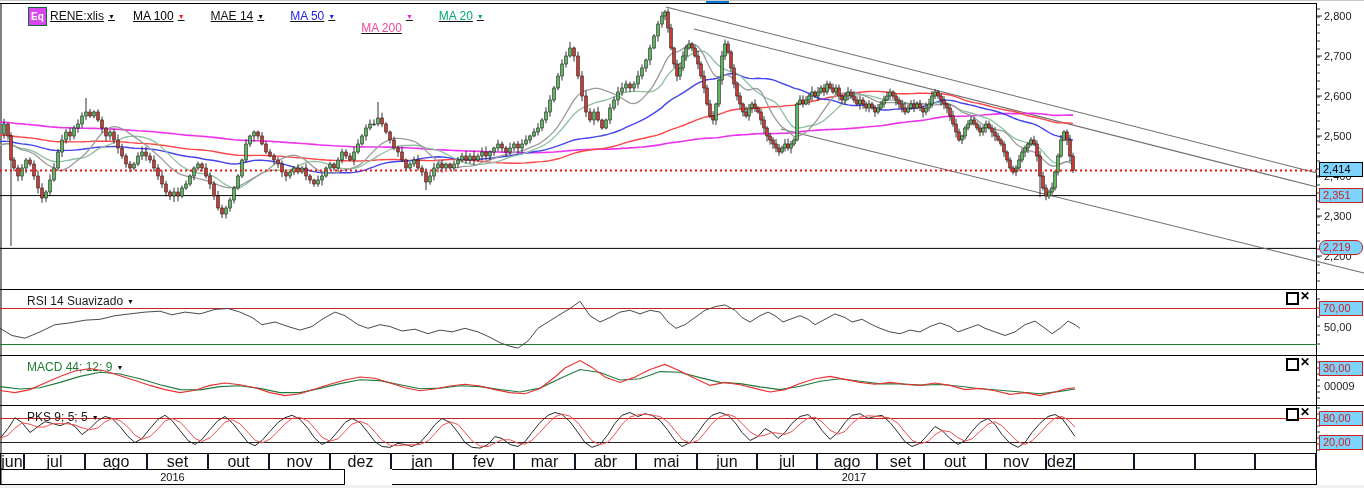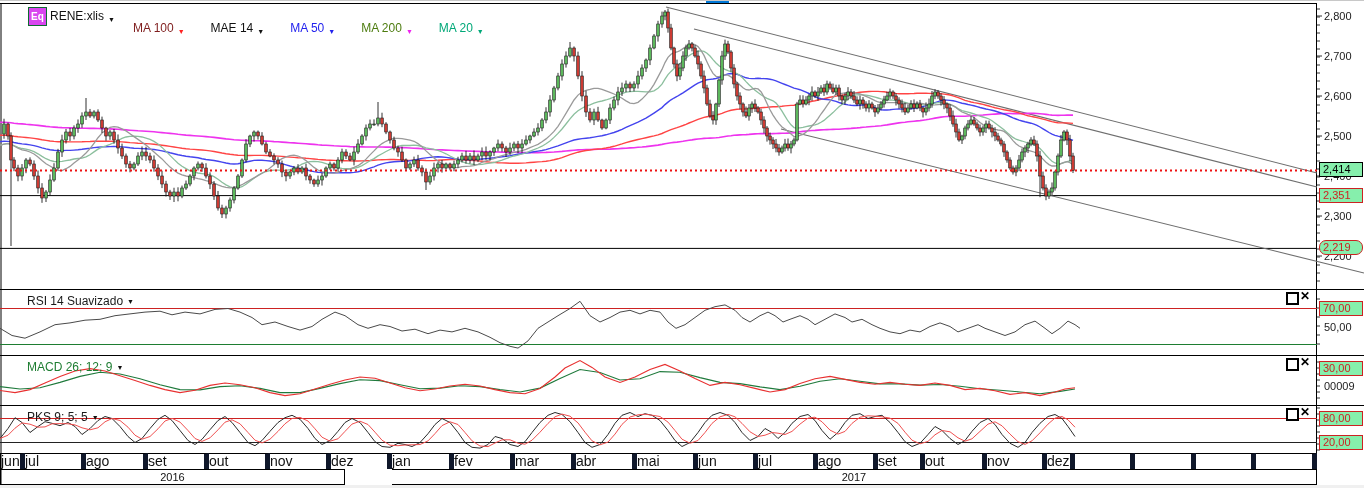--- a/index.html
+++ b/index.html
@@ -3,35 +3,35 @@
 <meta charset="utf-8">
 <style>
   html,body{margin:0;padding:0;background:#e8e8e8;}
   #app{position:relative;width:1364px;height:488px;background:#ffffff;
        font-family:"Liberation Sans",sans-serif;overflow:hidden;
        border-top:1px solid #c8c8c8;box-sizing:border-box;}
   .abs{position:absolute;}
   svg{position:absolute;left:0;top:0;}
   .lbl{position:absolute;font-size:11px;color:#1a1a1a;white-space:nowrap;line-height:13px;}
   .pricebox{position:absolute;left:1319px;width:39px;height:13px;line-height:13px;
-            font-size:11px;padding:0 0 0 3px;background:#86efac;border:1px solid #cc2222;
+            font-size:11px;padding:0 0 0 3px;background:#7dd3fc;border:1px solid #cc2222;
             color:#cc2222;}
   #header{position:absolute;left:28px;top:6px;height:18px;display:flex;align-items:center;
           font-size:12px;color:#111;}
   #badge{display:inline-block;width:17px;height:17px;background:#d946ef;border:1px solid #0d6b2f;
          color:#fff;font-size:10px;font-weight:bold;text-align:center;line-height:17px;
          margin-right:3px;}
-  .hitem{display:inline-flex;align-items:flex-end;margin-right:26px;cursor:pointer;}
+  .hitem{display:inline-flex;align-items:center;margin-right:26px;cursor:pointer;text-decoration:underline;}
   .caret{font-size:7px;margin-left:4px;}
   .pheader{position:absolute;font-size:12px;display:flex;align-items:center;text-align:right;}
   .winbtn{position:absolute;width:9px;height:9px;}
   .maxbtn{border:2px solid #000;background:#fff;}
   .closebtn{font-size:12px;font-weight:bold;color:#000;line-height:9px;width:11px;height:11px;}
-  .mcell{position:absolute;border-right:5px solid #0f172a;font-size:14px;color:#111;
-         text-align:left;line-height:15px;box-sizing:border-box;}
+  .mcell{position:absolute;border-right:2px solid #0f172a;font-size:16px;color:#111;
+         text-align:center;line-height:15px;box-sizing:border-box;}
   .ycell{position:absolute;border-right:1px solid #000;font-size:11px;color:#111;
          text-align:center;line-height:14px;box-sizing:border-box;}
 </style>
 </head>
 <body>
 
 <div id="app">
   <svg id="plot" width="1364" height="488">
       <line x1="1" y1="2" x2="1" y2="483" stroke="#000" stroke-width="1"></line>
       <line x1="0" y1="2.5" x2="1317" y2="2.5" stroke="#000" stroke-width="1"></line>
@@ -733,49 +733,49 @@
   <div class="abs" id="artifact" style="left:706px;top:0;width:23px;height:2px;background:#0078d7;"></div>
 
   <div id="header">
     <span id="badge">Eq</span>
     <span class="hitem" style="margin-right:18px;">
       <span>RENE:xlis</span>
       <span class="caret" style="color:#111;">▼</span>
     </span>
     <span id="legend" style="display:inline-flex;">
         <span class="hitem">
-          <span style="color: #7f1d1d;">MA 100</span>
+          <span style="color: #000000;">MA 100</span>
           <span class="caret" style="color: rgb(255, 34, 34);">▼</span>
         </span>
         <span class="hitem">
           <span style="color: rgb(17, 17, 17);">MAE 14</span>
           <span class="caret" style="color: rgb(17, 17, 17);">▼</span>
         </span>
         <span class="hitem">
           <span style="color: rgb(34, 34, 238);">MA 50</span>
           <span class="caret" style="color: rgb(34, 34, 238);">▼</span>
         </span>
         <span class="hitem">
-          <span style="color: #4d7c0f; margin-top: 24px;">MA 200</span>
+          <span style="color: #ec4899; margin-top: 24px;">MA 200</span>
           <span class="caret" style="color: rgb(238, 34, 238);">▼</span>
         </span>
         <span class="hitem">
           <span style="color: rgb(0, 168, 120);">MA 20</span>
           <span class="caret" style="color: rgb(0, 168, 120);">▼</span>
         </span>
       </span>
   </div>
 
   <div id="panel-headers">
       <div class="pheader" style="left: 27px; top: 293px; color: rgb(26, 26, 26);">
         <span>RSI 14 Suavizado</span>
         <span class="caret" style="color: rgb(17, 17, 17);">▼</span>
       </div>
       <div class="pheader" style="left: 27px; top: 359px; color: rgb(30, 125, 50);">
-        <span>MACD 26; 12; 9</span>
+        <span>MACD 44; 12; 9</span>
         <span class="caret" style="color: rgb(17, 17, 17);">▼</span>
       </div>
       <div class="pheader" style="left: 27px; top: 409px; color: rgb(26, 26, 26);">
         <span>PKS 9; 5; 5</span>
         <span class="caret" style="color: rgb(17, 17, 17);">▼</span>
       </div>
     </div>
   <div id="axis-labels">
       <div class="lbl" style="left: 1324px; top: 9px;">2,800</div>
       <div class="lbl" style="left: 1324px; top: 49px;">2,700</div>

